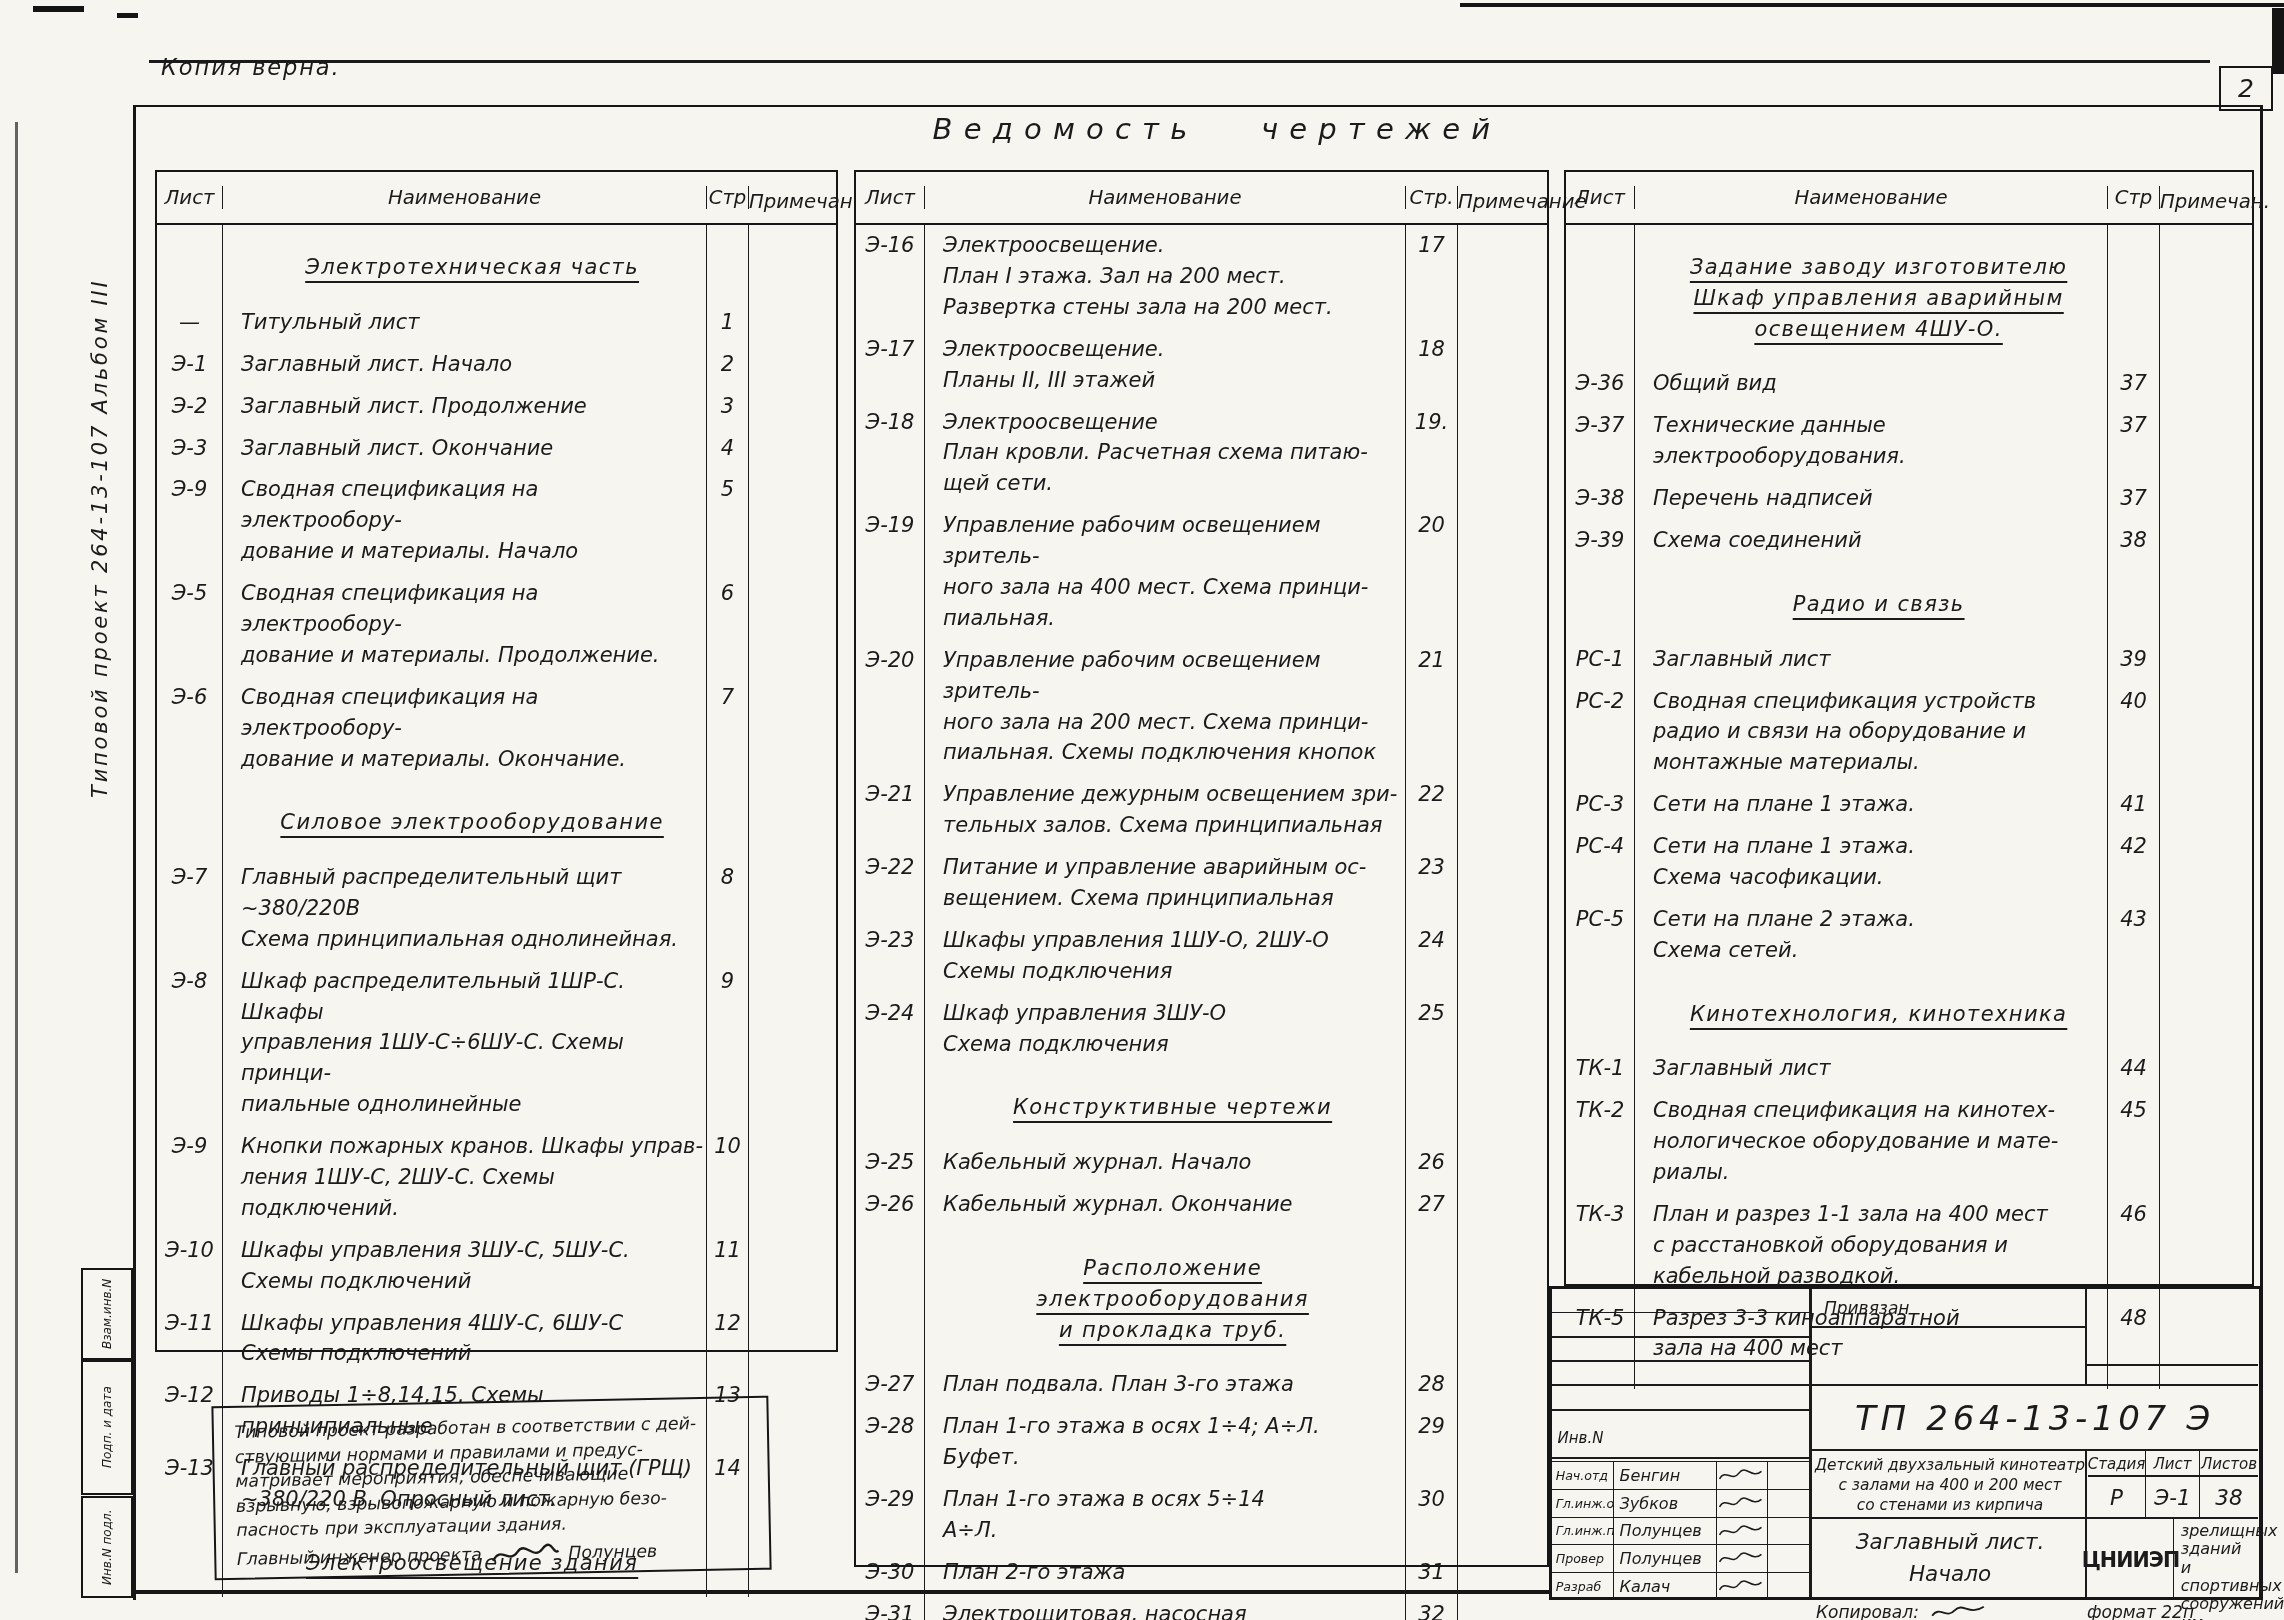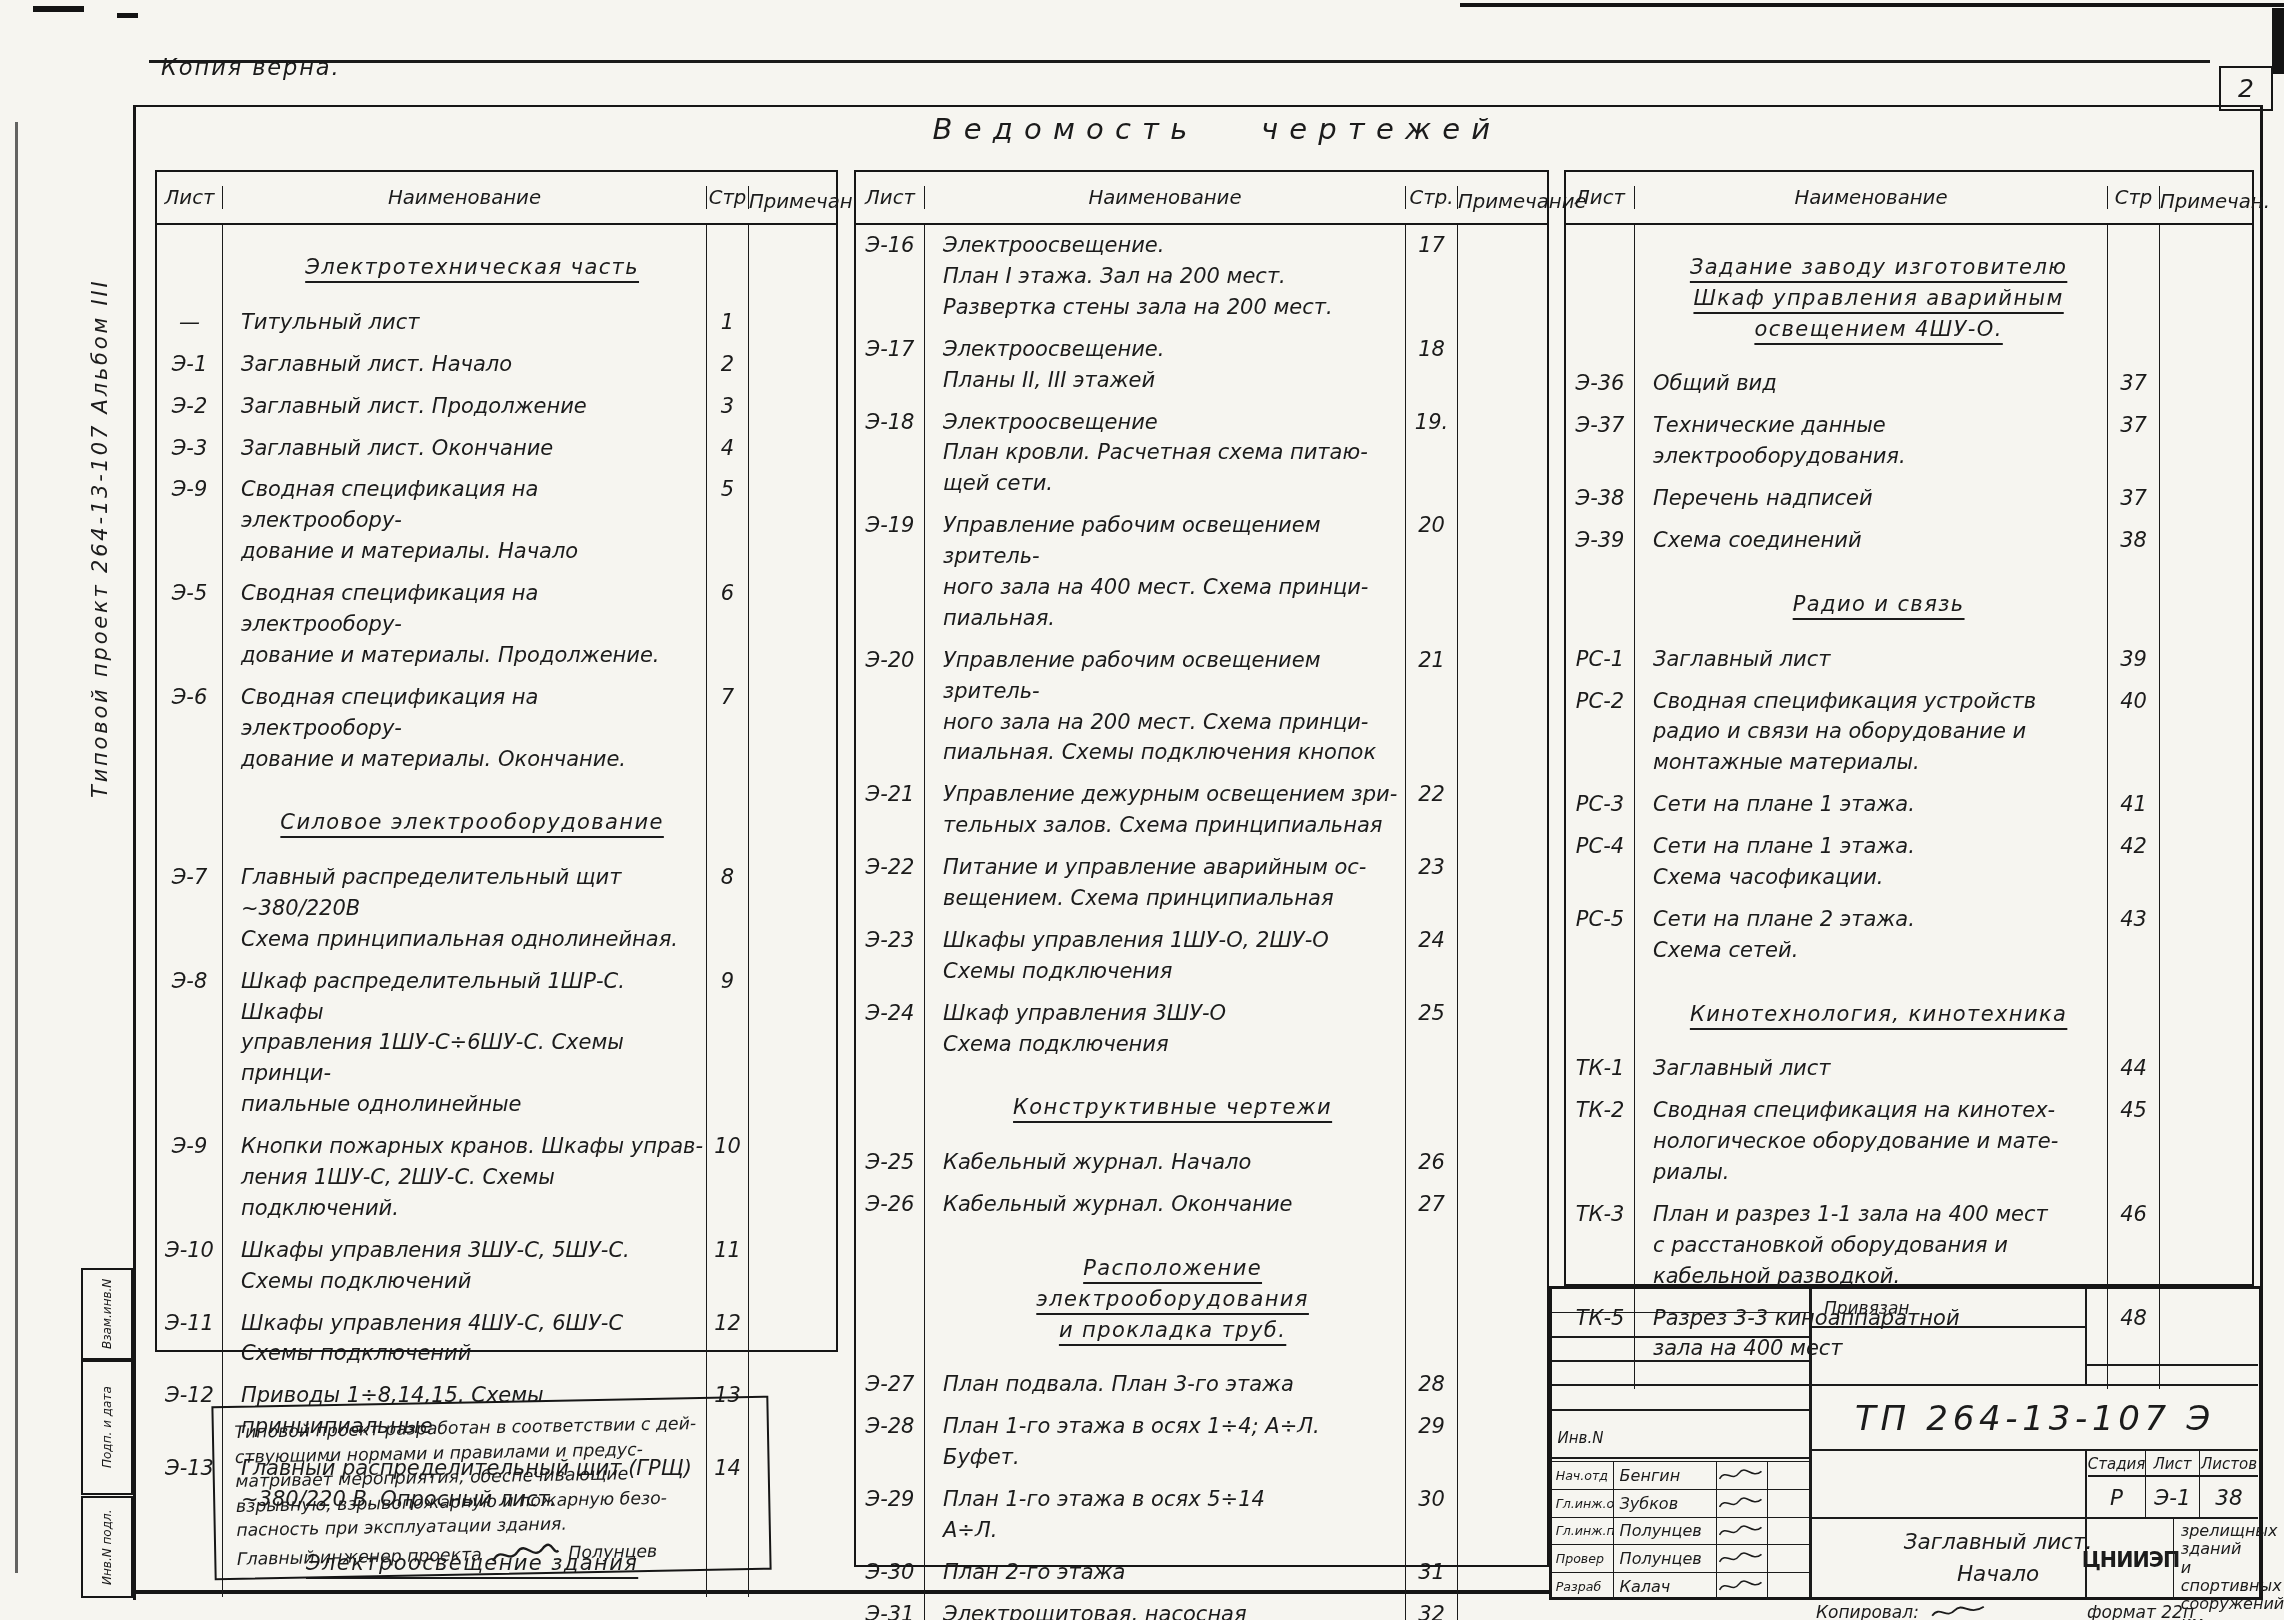--- a/index.html
+++ b/index.html
@@ -86,21 +86,21 @@
   .tb-desc{left:260px;top:162px;width:276px;height:68px;text-align:center;
            font-size:15.4px;line-height:1.3;white-space:pre-line;padding-top:3.7px;}
   .tb-stage-h{left:536px;top:162px;width:170px;height:25px;display:grid;
               grid-template-columns:58px 54px 1fr;font-size:15px;text-align:center;align-items:center;}
   .tb-stage-v{left:536px;top:187px;width:170px;height:43px;display:grid;
               grid-template-columns:58px 54px 1fr;font-size:21.5px;text-align:center;align-items:center;}
   .tb-stage-h>div,.tb-stage-v>div{border-right:1.9px solid #1b1b1b;height:100%;
               display:flex;align-items:center;justify-content:center;box-sizing:border-box;}
   .tb-stage-h>div:last-child,.tb-stage-v>div:last-child{border-right:none;}
   .tb-sheettitle{left:260px;top:230px;width:276px;height:81px;text-align:center;
-                 font-size:21.5px;line-height:1.5;white-space:pre-line;padding-top:6.6px;margin-left:48px;}
+                 font-size:21.5px;line-height:1.5;white-space:pre-line;padding-top:6.6px;}
   .tb-logo{left:536px;top:230px;width:86px;height:81px;display:flex;align-items:center;
            justify-content:center;font-size:20.6px;font-weight:bold;font-style:normal;
            letter-spacing:-0.9px;border-right:1.9px solid #1b1b1b;box-sizing:border-box;
            transform:none;}
   .tb-org{left:625px;top:230px;width:81px;height:81px;font-size:16px;line-height:1.15;
           white-space:pre-line;padding:2.8px 1.9px 0 3.7px;}
   .tb-priv{left:260px;top:0;width:273px;height:37px;font-size:17px;display:flex;
            align-items:center;padding-left:12px;}
   .tb-inv{left:5.6px;top:140px;font-size:15px;}
   .sigrows{position:absolute;left:0;top:172px;width:260px;height:139px;display:flex;flex-direction:column;}
@@ -623,20 +623,23 @@
     <span>Привязан</span>
   </div>
   <div class="line" style="left:260px;top:37px;width:273px;height:1.9px;"></div>
   <div class="line" style="left:533px;top:0;width:1.9px;height:96px;"></div>
   <div class="line" style="left:533px;top:75px;width:173px;height:1.9px;"></div>
   <div class="line" style="left:260px;top:95px;width:446px;height:2.3px;"></div>
 
   <div class="tb-cell tb-doc">ТП 264-13-107 Э</div>
   <div class="line" style="left:260px;top:160px;width:446px;height:2.3px;"></div>
 
+  <div class="tb-cell tb-desc">Детский двухзальный кинотеатр
+с залами на 400 и 200 мест
+со стенами из кирпича</div>
   <div class="line" style="left:533px;top:160px;width:1.9px;height:148px;"></div>
   <div class="tb-cell tb-stage-h">
     <div>Стадия</div>
     <div>Лист</div>
     <div>Листов</div>
   </div>
   <div class="line" style="left:536px;top:186px;width:170px;height:1.9px;"></div>
   <div class="tb-cell tb-stage-v">
     <div>Р</div>
     <div>Э-1</div>

